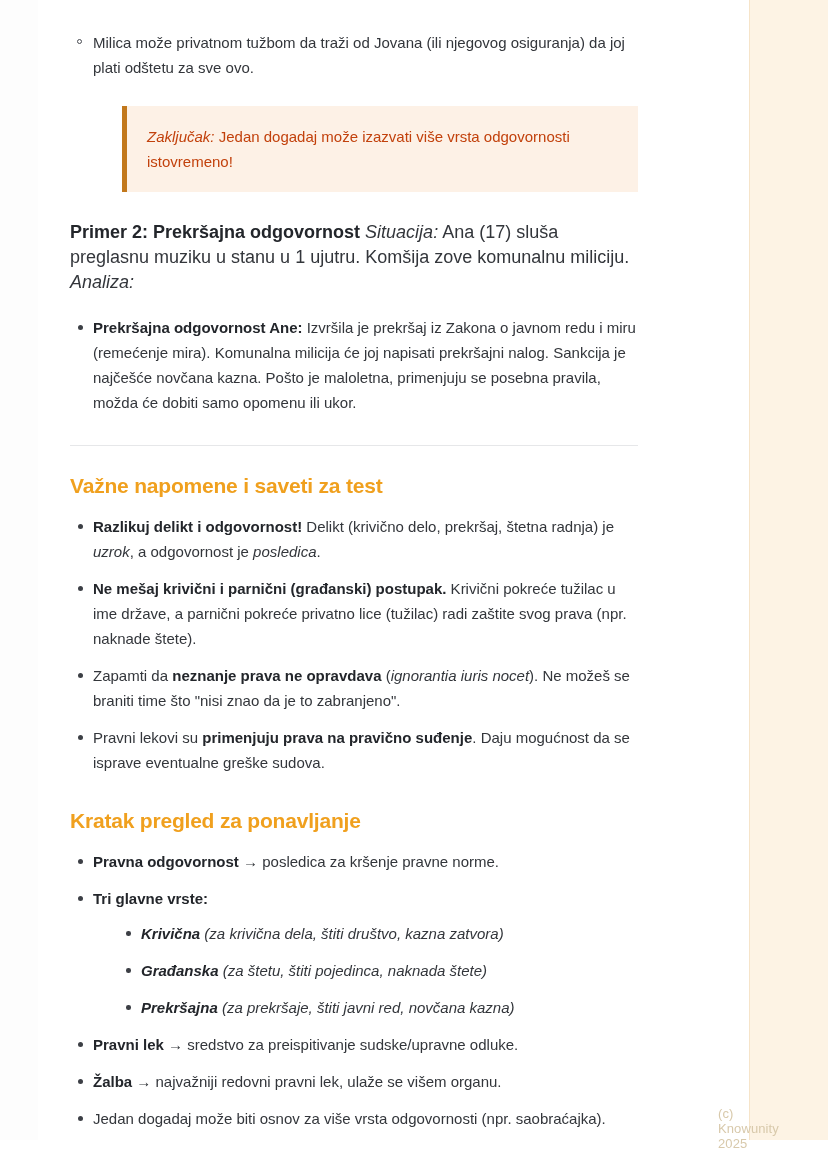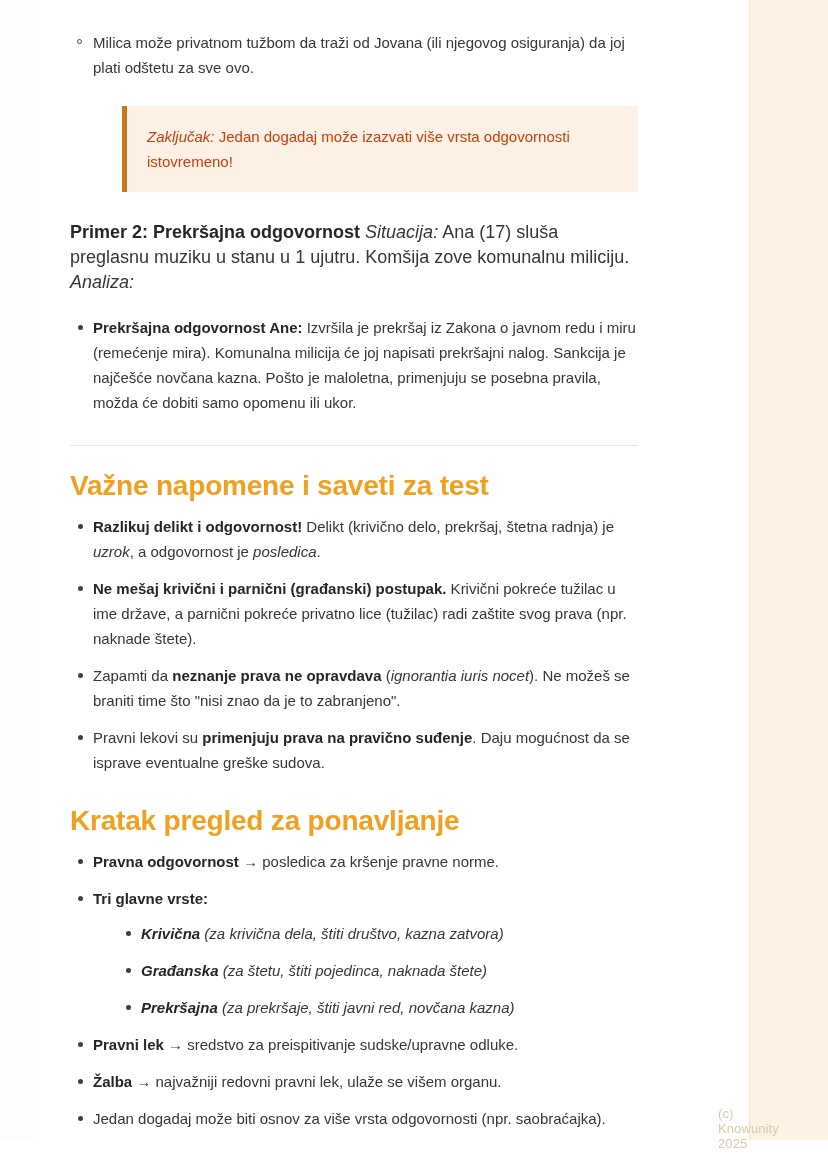--- a/index.html
+++ b/index.html
@@ -146,21 +146,21 @@
   }
 
   hr.divider {
     border: none;
     border-top: 1px solid #e6e7e9;
     margin: 30px 0 0 0;
     width: 568px;
   }
 
   h2.section {
-    font-size: 28px;
+    font-size: 21px;
     line-height: 28px;
     font-weight: bold;
     color: #f0a01e;
     margin: 26px 0 14px 0;
     letter-spacing: -0.2px;
   }
 
   .footer-note {
     position: absolute;
     left: 718px;

